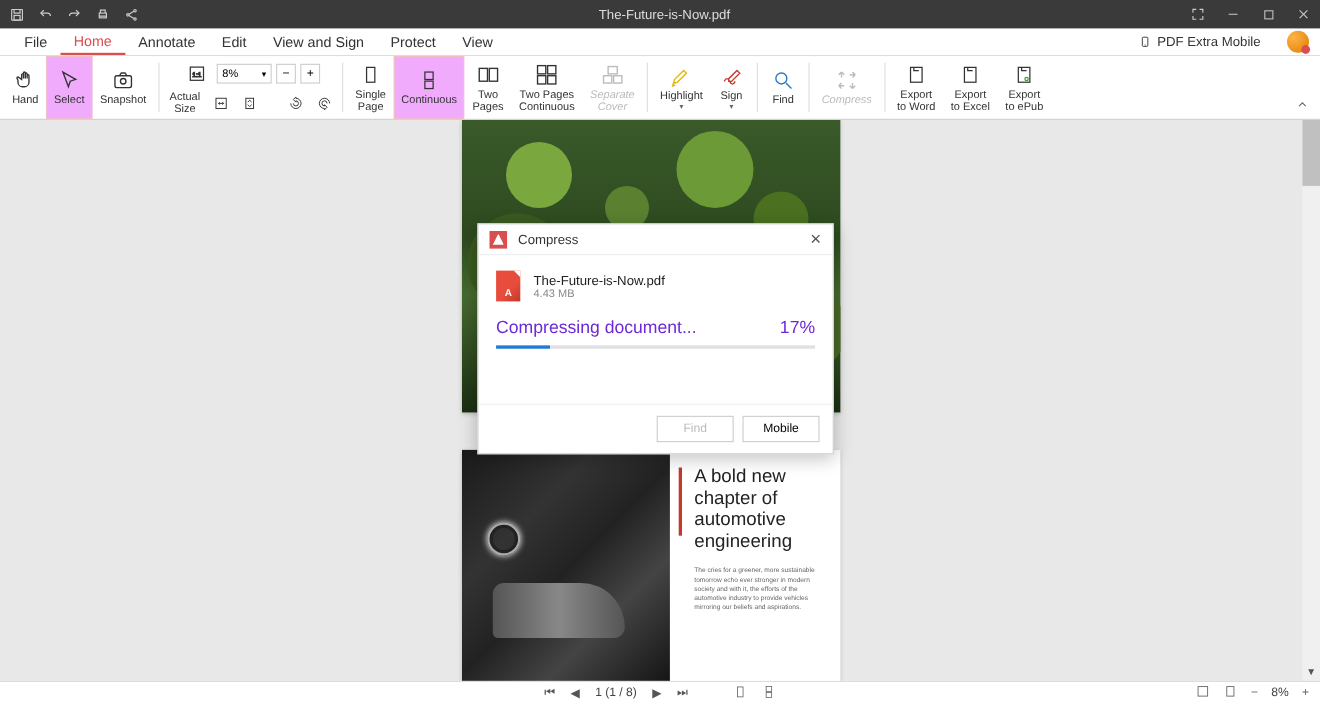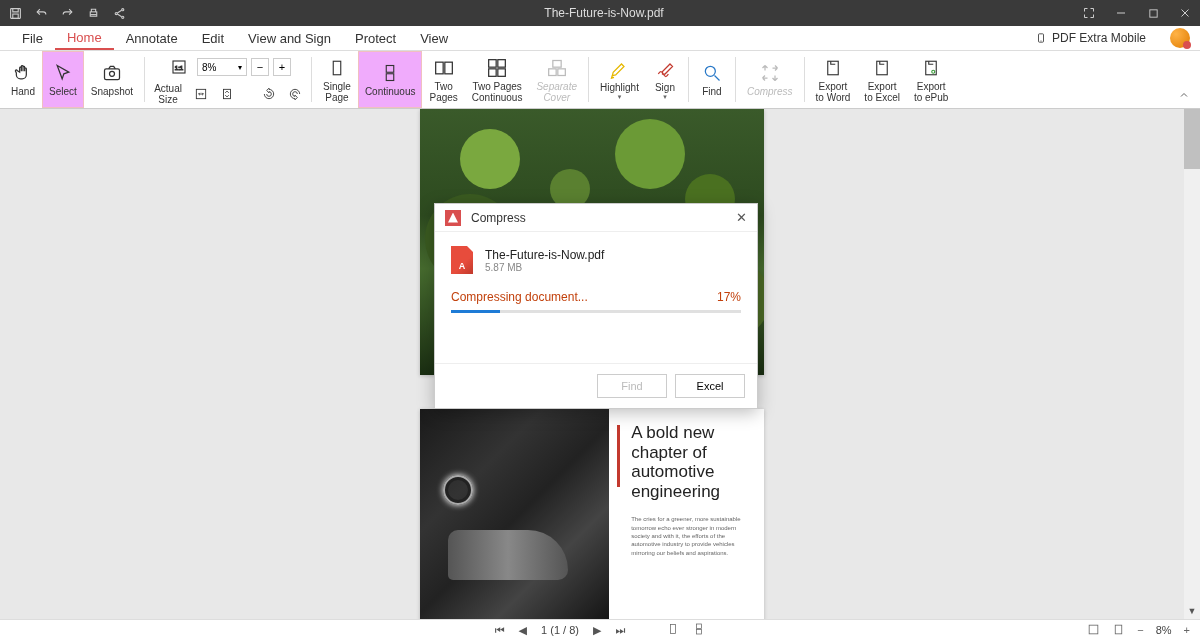--- a/index.html
+++ b/index.html
@@ -66,21 +66,21 @@
   .dialog-appicon::after { content:''; position:absolute; inset:3px; background:#fff; clip-path: polygon(50% 0, 100% 100%, 0 100%); }
   .dialog-title { font-size: 12px; color:#333; flex:1; }
   .dialog-close { cursor:pointer; font-size:13px; color:#555; }
   .dialog-body { padding: 14px 16px 10px 16px; border-bottom:1px solid #eee; }
   .file-row { display:flex; align-items:center; gap:12px; margin-bottom:16px; }
   .file-icon { width:22px; height:28px; background:linear-gradient(135deg,#e74c3c 60%,#c0392b); position:relative; }
   .file-icon::before { content:''; position:absolute; top:0; right:0; border-style:solid; border-width:0 6px 6px 0; border-color:transparent #fff transparent transparent; }
   .file-icon::after { content:'A'; position:absolute; color:#fff; font-size:9px; font-weight:bold; bottom:3px; left:50%; transform:translateX(-50%); }
   .file-name { font-size:12px; color:#222; }
   .file-size { font-size:10px; color:#888; }
-  .prog-row { display:flex; justify-content:space-between; font-size:12px; color:#c2410c; margin-bottom:6px; }
+  .prog-row { display:flex; justify-content:space-between; font-size:16px; color:#6d28d9; margin-bottom:6px; }
   .progress { height:3px; background:#e0e0e0; position:relative; margin-bottom:40px; }
   .progress-fill { height:100%; background:#1e7bd6; width:17%; }
   .dialog-footer { padding: 10px 12px; display:flex; justify-content:flex-end; gap:8px; }
   .dlg-btn { width:70px; height:24px; border:1px solid #ccc; background:#fff; font-size:11px; cursor:pointer; display:flex; align-items:center; justify-content:center; }
   .dlg-btn.disabled { color:#bbb; cursor:default; }
   
   
   .statusbar { position:absolute; bottom:0; left:0; right:0; height:21px; background:#fff; border-top:1px solid #ddd; display:flex; align-items:center; justify-content:center; font-size:11px; color:#444; }
   .status-center { display:flex; align-items:center; gap:14px; }
   .status-nav { cursor:pointer; color:#555; }
@@ -388,34 +388,34 @@
   <div class="dialog-header">
     <div class="dialog-appicon"></div>
     <div class="dialog-title">Compress</div>
     <div class="dialog-close">✕</div>
   </div>
   <div class="dialog-body">
     <div class="file-row">
       <div class="file-icon"></div>
       <div>
         <div class="file-name">The-Future-is-Now.pdf</div>
-        <div class="file-size">5.87 MB</div>
+        <div class="file-size">4.43 MB</div>
       </div>
     </div>
     <div class="prog-row">
       <span>Compressing document...</span>
       <span>17%</span>
     </div>
     <div class="progress">
       <div class="progress-fill"></div>
     </div>
   </div>
   <div class="dialog-footer">
     <div class="dlg-btn disabled">Find</div>
-    <div class="dlg-btn">Excel</div>
+    <div class="dlg-btn">Mobile</div>
   </div>
 </div>
 
 <div class="statusbar">
   <div class="status-center">
     <span class="status-nav">⏮</span>
     <span class="status-nav">◀</span>
     <span>1 (1 / 8)</span>
     <span class="status-nav">▶</span>
     <span class="status-nav">⏭</span>

